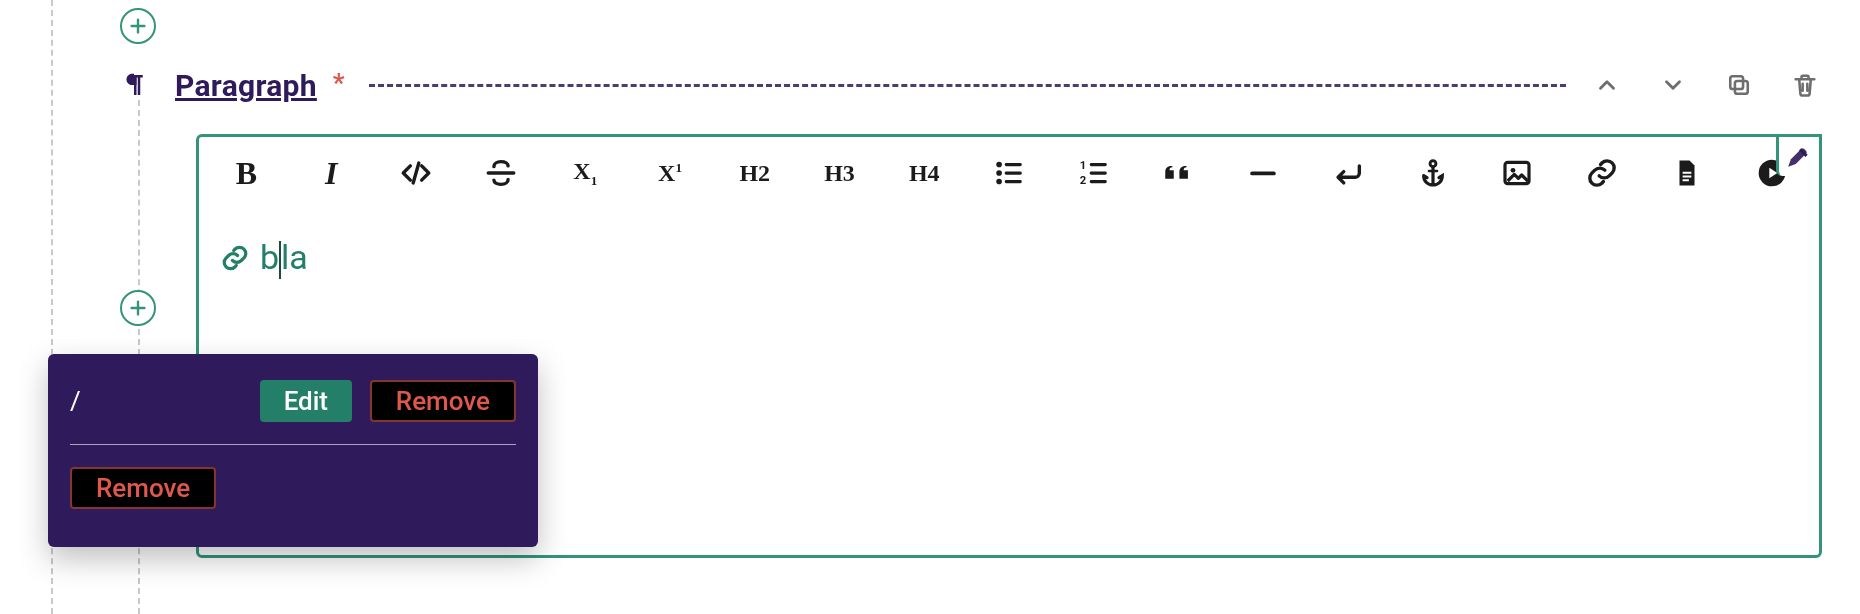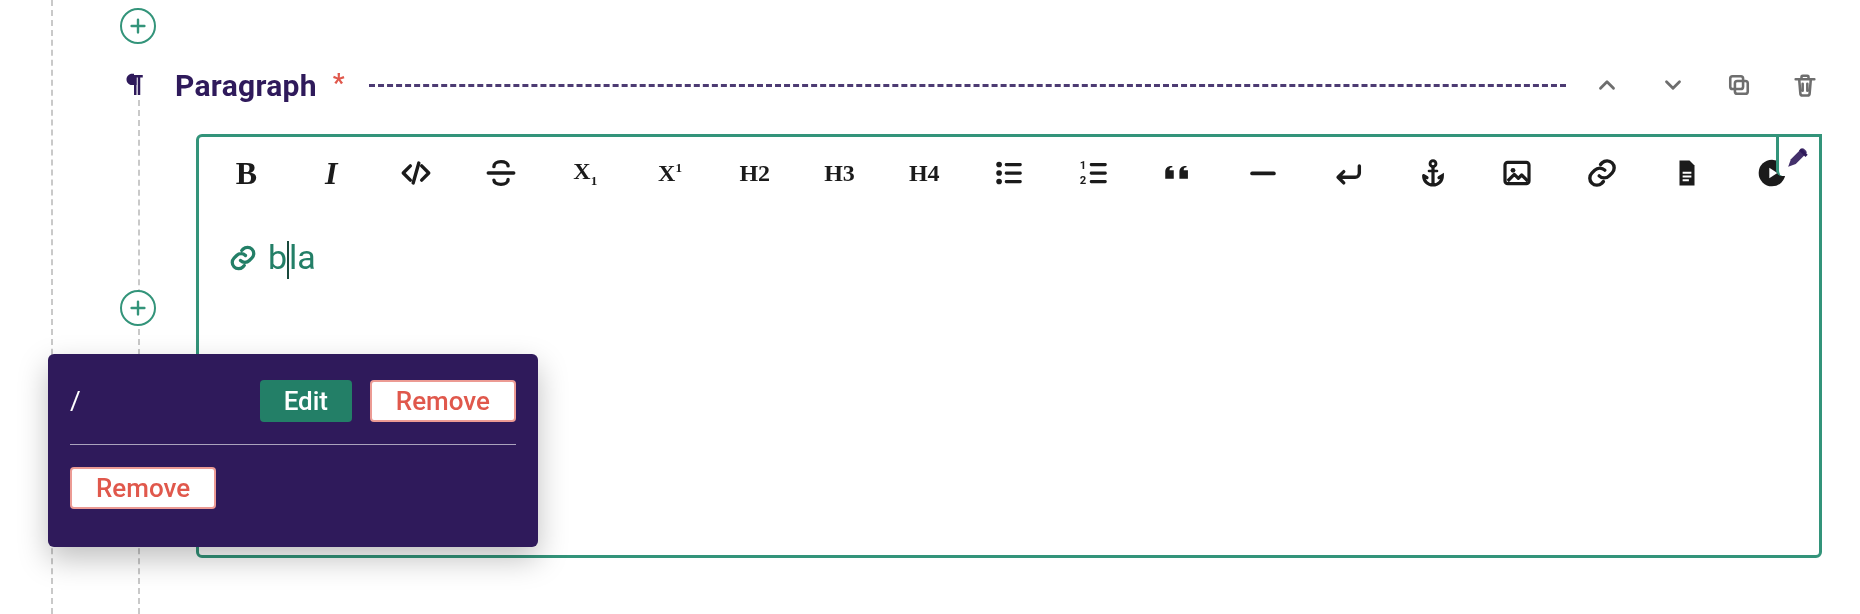--- a/index.html
+++ b/index.html
@@ -64,20 +64,21 @@
     align-items:center;
     justify-content:center;
     color: var(--dark-navy);
   }
   .para-title {
     margin-left: 24px;
     font-size: 30px;
     font-weight: 700;
     color: var(--dark-navy);
     letter-spacing: 0.3px;
+    text-decoration: underline;
   }
   .required-star {
     color: var(--danger);
     font-size: 26px;
     font-weight: 700;
     margin-left: 16px;
     position: relative;
     top: -2px;
   }
   .hdr-spacer {
@@ -151,21 +152,21 @@
   .tool span.txt {
     font-family: Georgia, 'Times New Roman', serif;
     font-size: 32px;
     line-height: 1;
   }
   .tool span.txt.small { font-size: 24px; }
   .tool sub, .tool sup { font-size: 0.55em; font-weight:700;}
 
   
   .content {
-    padding: 28px 29px;
+    padding: 28px 21px;
     font-size: 34px;
   }
   .link-run {
     display: inline-flex;
     align-items: center;
     gap: 10px;
     color: var(--teal-dark);
   }
   .link-run .caret {
     display:inline-block;
@@ -207,21 +208,21 @@
     min-width: 92px;
     padding: 0 20px;
     display:inline-flex;
     align-items:center;
     justify-content:center;
     cursor: pointer;
     font-weight: 500;
     border: 2px solid transparent;
   }
   .btn-teal { background: var(--teal-dark); color:#fff; }
-  .btn-remove { background:#ffffff; color: var(--danger); border-color: rgba(224,88,76,0.6); padding: 0 24px;}
+  .btn-remove { background:#000000; color: var(--danger); border-color: rgba(224,88,76,0.6); padding: 0 24px;}
 
 </style>
 </head>
 <body>
 
 <div class="rail rail-1"></div>
 <div class="rail rail-2"></div>
 
 <div class="add-circle" style="left:120px; top:8px;">
   <svg width="22" height="22" viewBox="0 0 24 24">

